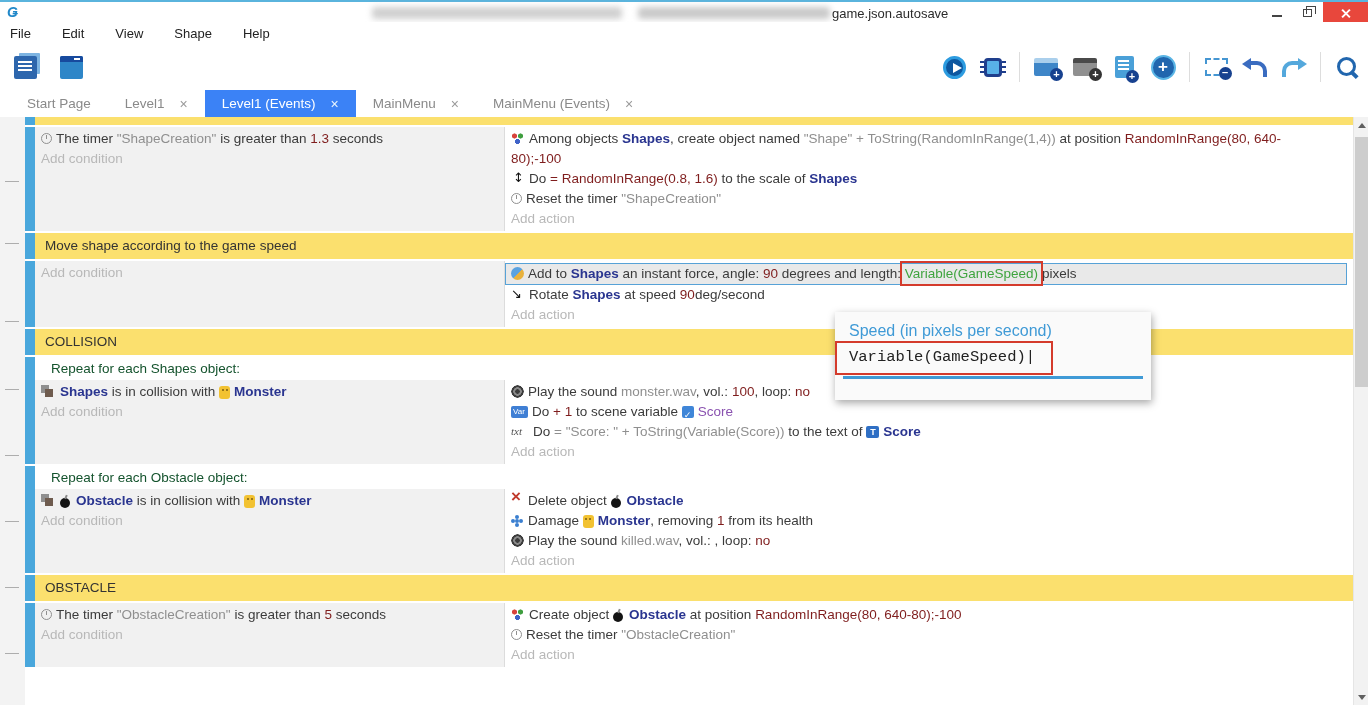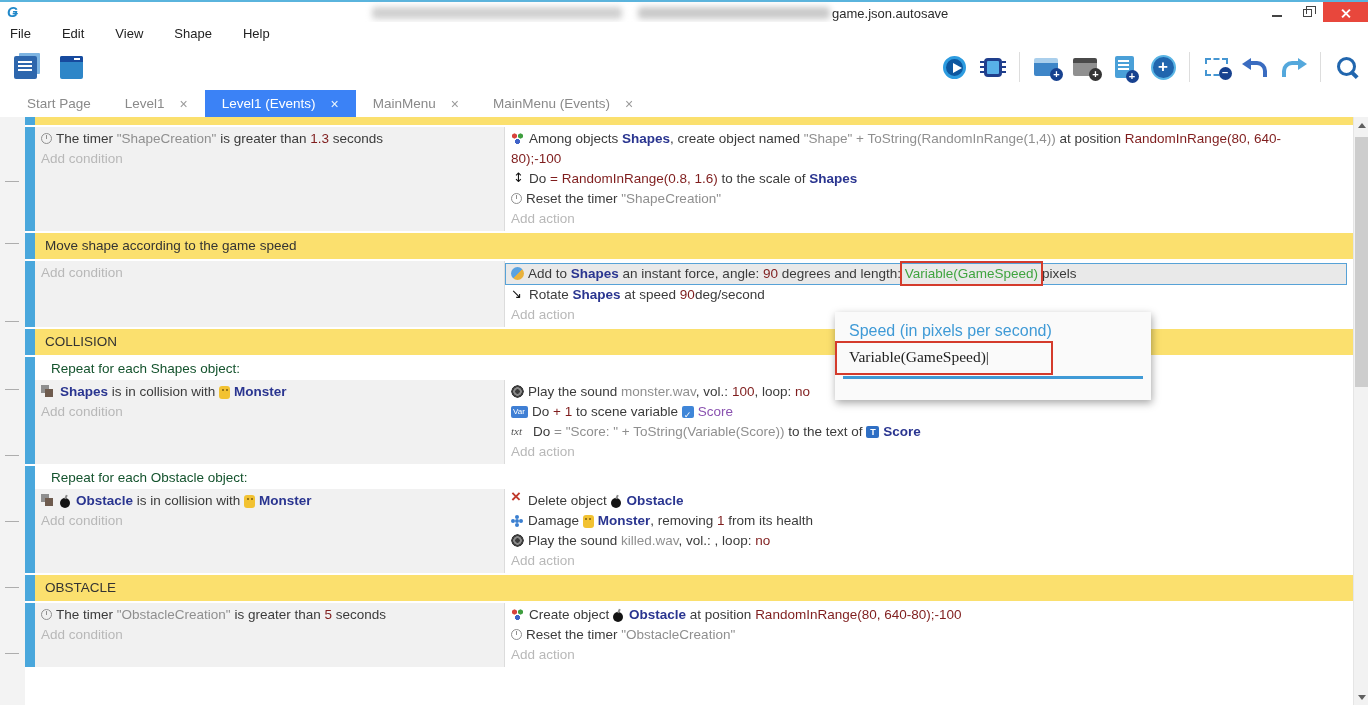--- a/index.html
+++ b/index.html
@@ -124,21 +124,21 @@
   .ic-txt{width:18px}
   .ic-txt::after{content:'txt';position:absolute;left:0;top:-4px;font-size:11px;font-style:italic;color:#555;font-family:"Liberation Serif",serif}
   .ic-textobj{width:13px;height:12px;background:#2f6fc4;border-radius:2px;vertical-align:-2px}
   .ic-textobj::after{content:'T';position:absolute;left:4px;top:0;color:#fff;font-size:9px;font-weight:bold;line-height:12px}
   .ic-health{width:13px;height:12px}
   .ic-health::after{content:'';position:absolute;left:4px;top:4px;width:4px;height:4px;border-radius:50%;background:#3a7fd0;box-shadow:0 -4px 0 #3a7fd0,0 4px 0 #3a7fd0,-4px 0 0 #3a7fd0,4px 0 0 #3a7fd0}
 
   
   .popup{position:absolute;left:835px;top:312px;width:316px;height:88px;background:#fafafa;box-shadow:1px 3px 8px rgba(0,0,0,.35);z-index:5}
   .popup-label{color:#3f9ad6;font-size:16px;padding:10px 10px 0 14px}
-  .popup-input{font-family:Liberation Serif, serif;font-size:15.5px;color:#222;padding:8px 0 0 14px;white-space:nowrap}
+  .popup-input{font-family:Liberation Mono, monospace;font-size:15.5px;color:#222;padding:8px 0 0 14px;white-space:nowrap}
   .popup-underline{position:absolute;left:8px;right:8px;top:64px;height:3px;background:#3f9ad6}
   .popup-annotation{position:absolute;left:0;top:29px;width:218px;height:34px;border:2px solid #d43b2c;pointer-events:none}
 
   
   .vscroll{position:absolute;right:0;top:117px;bottom:0;width:15px;background:#f2f2f2;border-left:1px solid #e5e5e5}
   .sb-btn{position:absolute;left:0;width:15px;height:16px;display:flex;align-items:center;justify-content:center}
   .sb-up{top:0}.sb-down{bottom:0}
   .tri-up{border-left:4px solid transparent;border-right:4px solid transparent;border-bottom:5px solid #606060}
   .tri-down{border-left:4px solid transparent;border-right:4px solid transparent;border-top:5px solid #606060}
   .sb-thumb{position:absolute;left:1px;width:13px;top:20px;height:250px;background:#cdcdcd}

